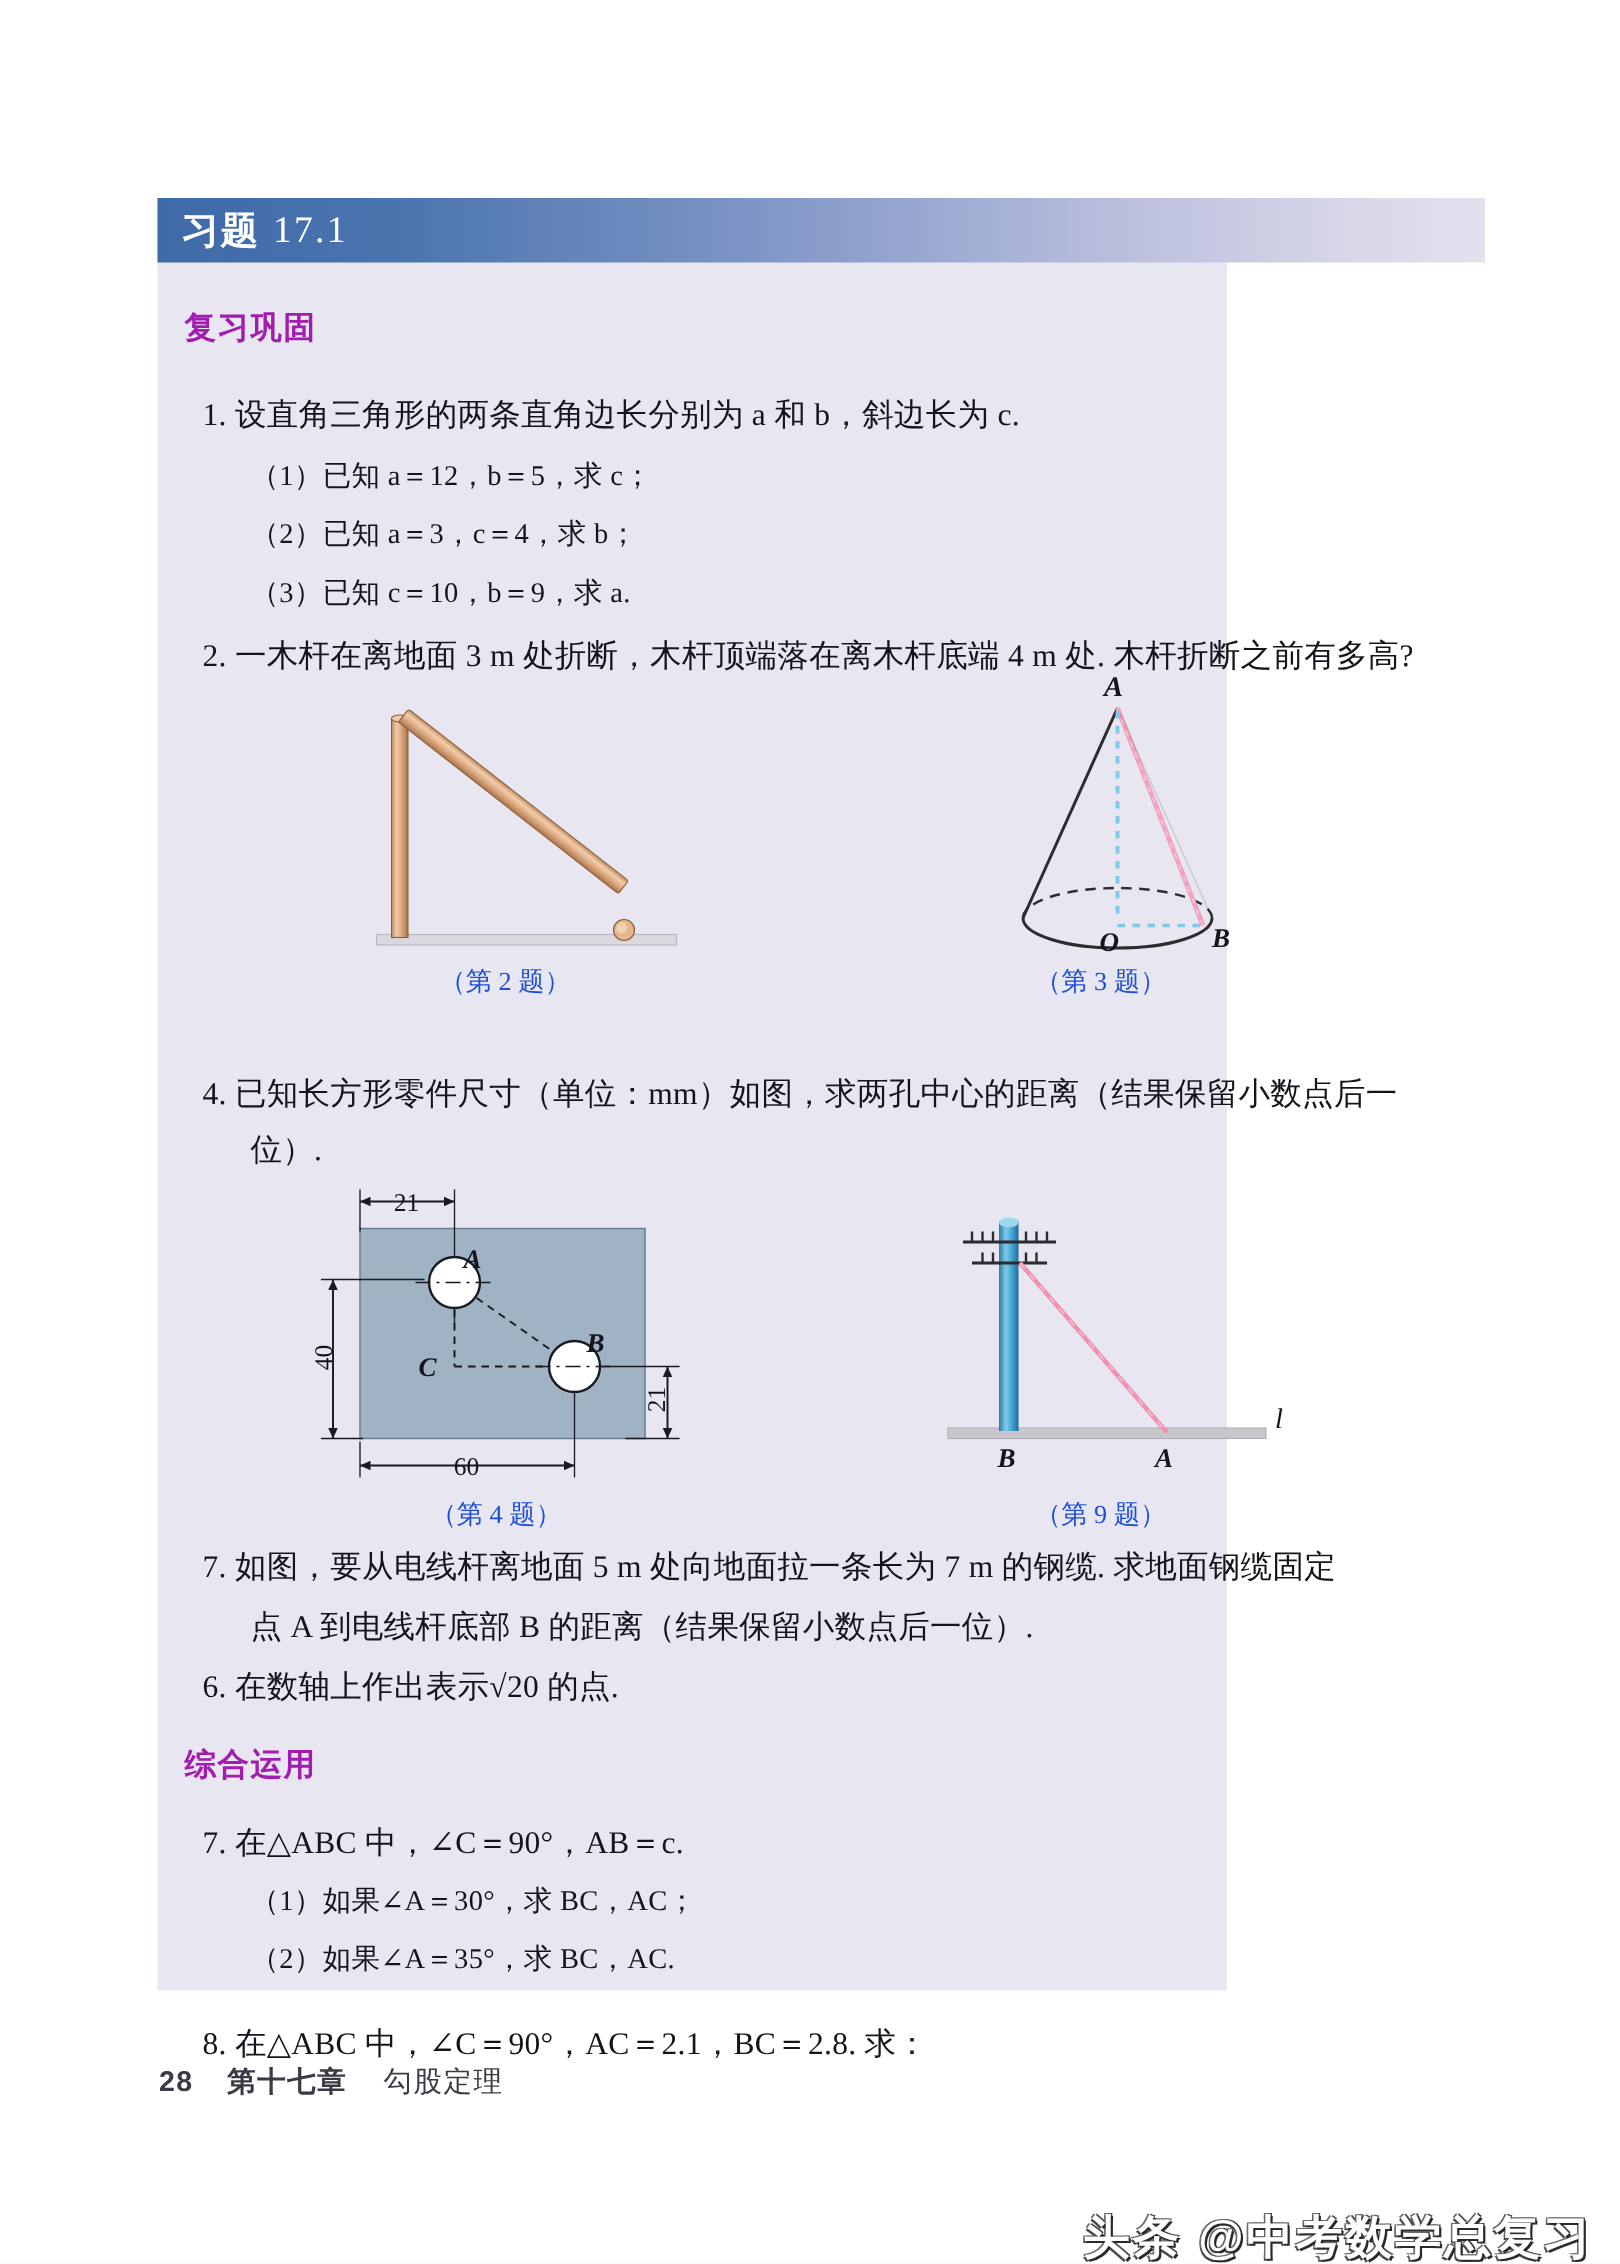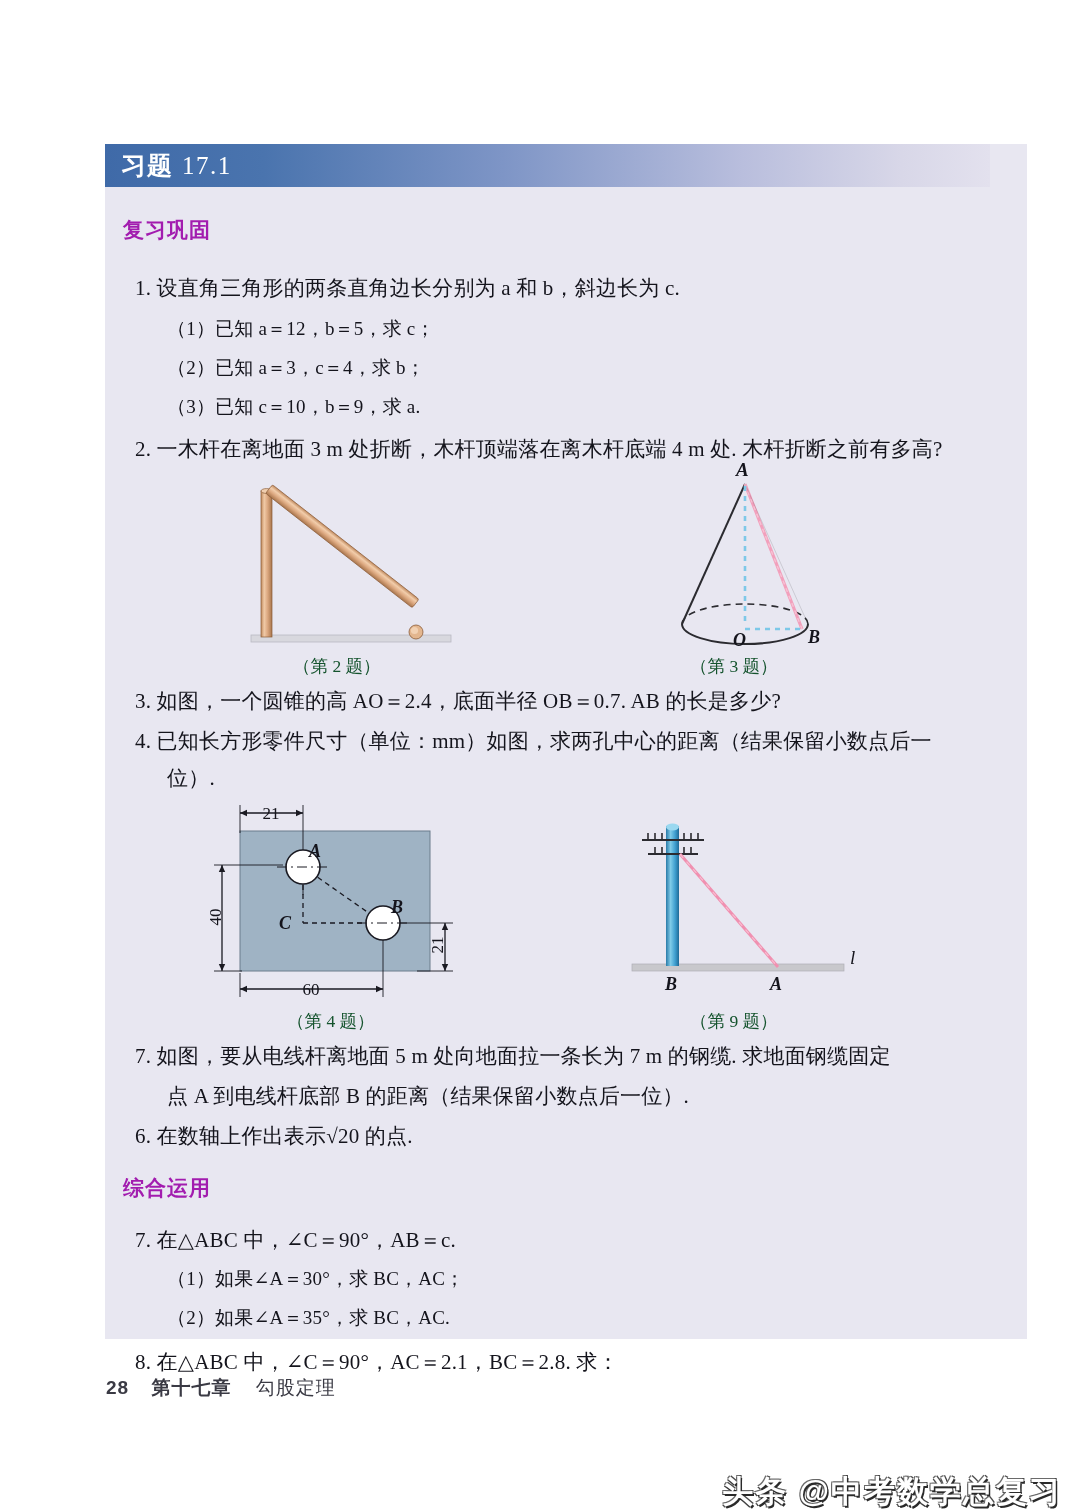--- a/index.html
+++ b/index.html
@@ -41,22 +41,22 @@
   }
   .bg-watermark .reg {
     font-size: 60px;
     vertical-align: super;
   }
 
   
   #content {
     position: absolute;
     left: 105px;
-    top: 144px;
-    width: 922px;
+    top: 132px;
+    width: 713px;
     height: 1195px;
     background: #e8e7f1;
     box-sizing: border-box;
   }
 
   
   #exercise-header {
     position: absolute;
     left: 0;
     top: 0;
@@ -103,21 +103,21 @@
     white-space: nowrap;
     letter-spacing: 0.2px;
   }
   .ptext.sub { font-size: 19px; }
 
   
   .caption {
     position: absolute;
     font-family: "Liberation Serif", serif;
     font-size: 17.5px;
-    color: #14532d;
+    color: #1d4ed8;
     white-space: nowrap;
   }
 
   
   #footer {
     position: absolute;
     left: 106px;
     top: 1375px;
     font-family: "Liberation Sans", sans-serif;
     font-size: 19px;
@@ -224,21 +224,20 @@
 
         <line x1="105" y1="175" x2="162" y2="175" stroke="#7ec8e8" stroke-width="2.4" stroke-dasharray="5 5"></line>
 
         <text x="96" y="22" font-family="Liberation Serif, serif" font-size="19" font-weight="bold" font-style="italic" fill="#14141c">A</text>
         <text x="93" y="192" font-family="Liberation Serif, serif" font-size="18" font-weight="bold" font-style="italic" fill="#14141c">O</text>
         <text x="168" y="189" font-family="Liberation Serif, serif" font-size="18" font-weight="bold" font-style="italic" fill="#14141c">B</text>
       </svg>
     </div>
     <div class="caption" style="left:585px; top:510px;">（第 3 题）</div>
 
-    <div class="ptext" style="left:30px; top:543px;">3. 如图，一个圆锥的高 AO＝2.4，底面半径 OB＝0.7. AB 的长是多少?</div>
 
     <div class="ptext" style="left:30px; top:583px;">4. 已知长方形零件尺寸（单位：mm）如图，求两孔中心的距离（结果保留小数点后一</div>
     <div class="ptext" style="left:62px; top:620px;">位）.</div>
 
     <div class="fig" style="left:100px; top:655px;">
       <svg width="260" height="215" viewBox="0 0 260 215">
 
         <rect x="35" y="32" width="190" height="140" fill="#9fb3c4" stroke="#6a7d8c" stroke-width="1"></rect>
 
         <line x1="35" y1="14" x2="98" y2="14" stroke="#1a1a22" stroke-width="1.3"></line>

